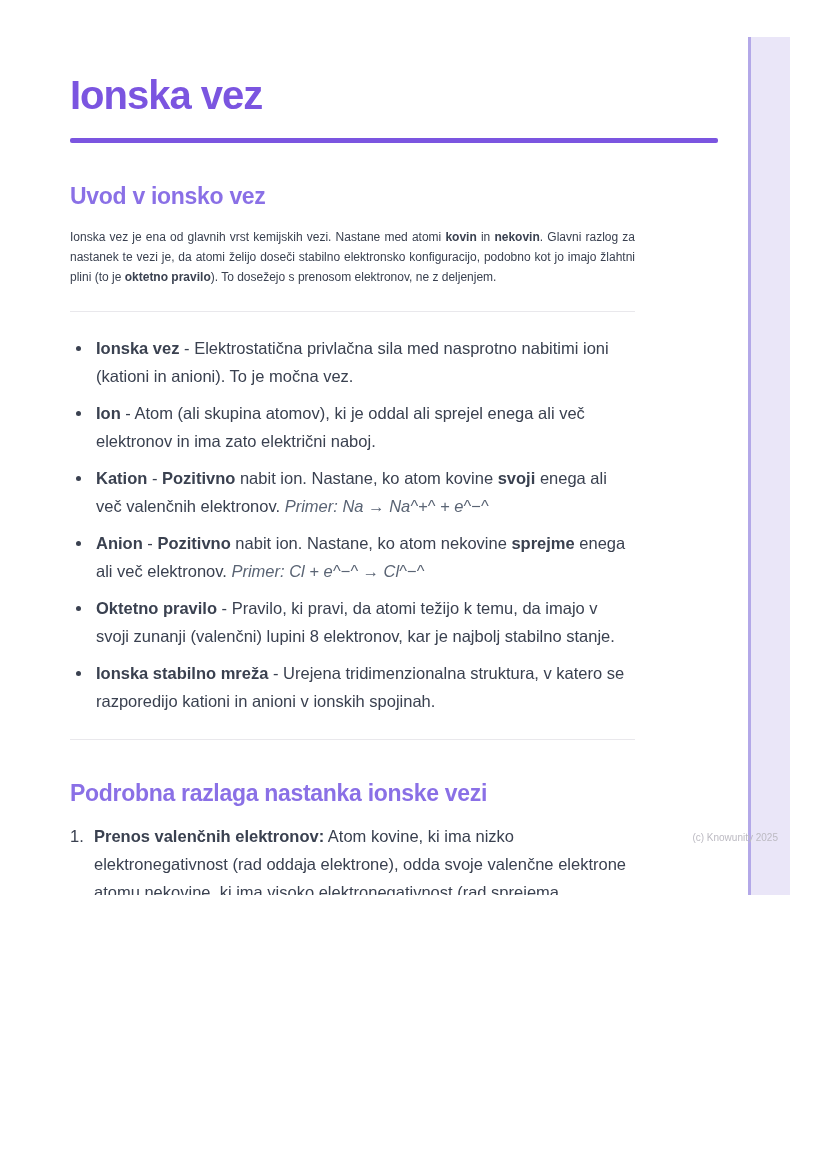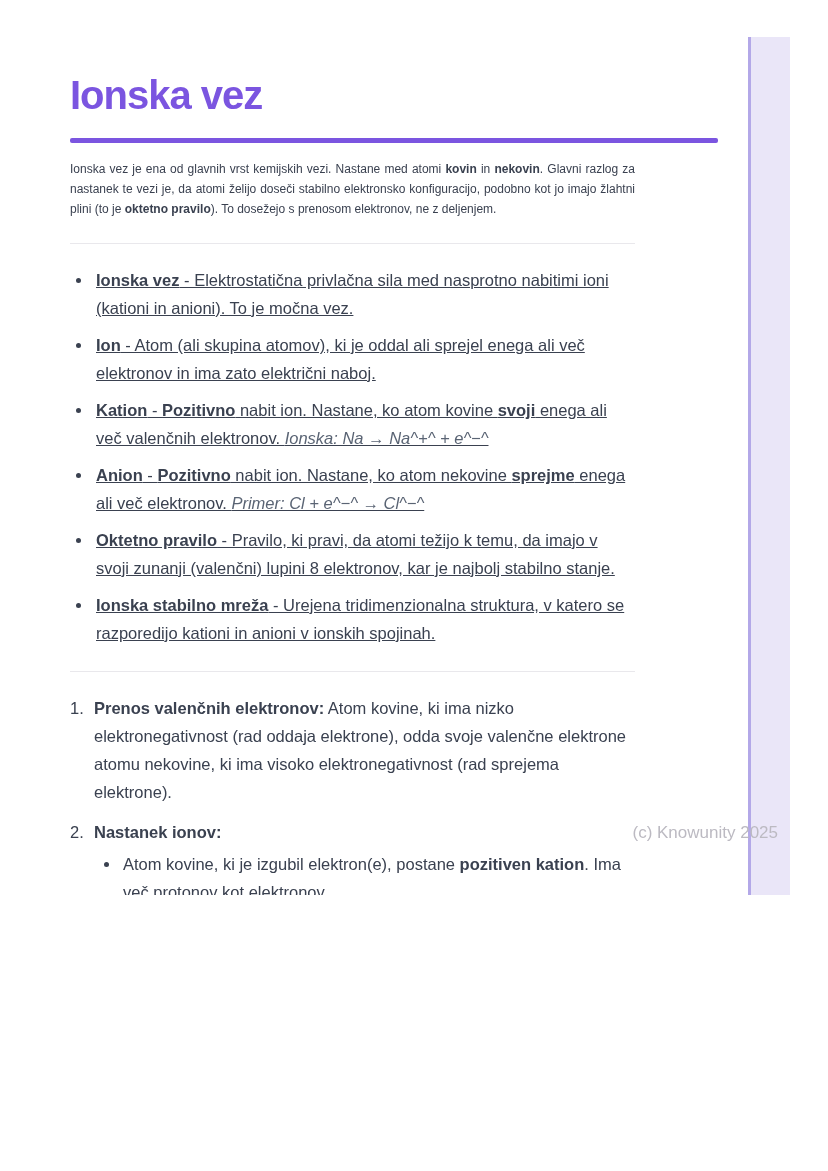--- a/index.html
+++ b/index.html
@@ -27,68 +27,70 @@
     color:var(--heading); width:565px; letter-spacing:-0.3px;
   }
   p.body{
     width:565px; margin:16px 0 0; font-size:12px; line-height:20px;
     color:var(--text); text-align:justify;
   }
   hr.divider{
     border:0; border-top:1px solid var(--divider); width:565px; margin:24px 0 22px;
   }
   ul.key-terms{
-    width:565px; margin:14px 0 0; padding-left:23px; list-style:disc;text-decoration:underline;
+    width:565px; margin:14px 0 0; padding-left:23px; list-style:disc;
   }
   ul.key-terms > li{
     font-size:16.5px; line-height:28px; margin-bottom:9px; padding-left:3px;
   }
   .b{font-weight:700;}
   .ex{font-style:italic; color:var(--muted);}
   ol.steps{width:565px; margin:14px 0 0; padding:0; list-style:none;}
   li.step{display:flex; margin-bottom:12px; font-size:16.5px; line-height:28px;}
   li.step .num{flex:none; width:24px;}
   li.step .stext{flex:1;}
   ul.sub{list-style:disc; margin:4px 0 0; padding-left:27px;}
   ul.sub > li{font-size:16.5px; line-height:28px; padding-left:2px;}
   .footer{
-    position:absolute; right:50px; bottom:52px; font-size:17px;
+    position:absolute; right:50px; bottom:52px; font-size:10px;
     color:var(--footer_text); z-index:2;
   }
 </style>
 </head>
 <body>
 
 <div class="page">
   <div class="accent-strip"></div>
 
   <div class="content">
     <h1>Ionska vez</h1>
     <div class="title-rule"></div>
 
     <section>
+      <h2>Uvod v ionsko vez</h2>
       <p class="body"><span>Ionska vez je ena od glavnih vrst kemijskih vezi. Nastane med atomi </span><span class="b">kovin</span><span> in </span><span class="b">nekovin</span><span>. Glavni razlog za nastanek te vezi je, da atomi želijo doseči stabilno elektronsko konfiguracijo, podobno kot jo imajo žlahtni plini (to je </span><span class="b">oktetno pravilo</span><span>). To dosežejo s prenosom elektronov, ne z deljenjem.</span></p>
     </section>
 
     <hr class="divider">
 
     <section>
       <ul class="key-terms">
           <li><span class="b">Ionska vez</span><span> - Elektrostatična privlačna sila med nasprotno nabitimi ioni (kationi in anioni). To je močna vez.</span></li>
           <li><span class="b">Ion</span><span> - Atom (ali skupina atomov), ki je oddal ali sprejel enega ali več elektronov in ima zato električni naboj.</span></li>
-          <li><span class="b">Kation</span><span> - </span><span class="b">Pozitivno</span><span> nabit ion. Nastane, ko atom kovine </span><span class="b">svoji</span><span> enega ali več valenčnih elektronov. </span><span class="ex">Ionska: Na → Na^+^ + e^−^</span></li>
+          <li><span class="b">Kation</span><span> - </span><span class="b">Pozitivno</span><span> nabit ion. Nastane, ko atom kovine </span><span class="b">svoji</span><span> enega ali več valenčnih elektronov. </span><span class="ex">Primer: Na → Na^+^ + e^−^</span></li>
           <li><span class="b">Anion</span><span> - </span><span class="b">Pozitivno</span><span> nabit ion. Nastane, ko atom nekovine </span><span class="b">sprejme</span><span> enega ali več elektronov. </span><span class="ex">Primer: Cl + e^−^ → Cl^−^</span></li>
           <li><span class="b">Oktetno pravilo</span><span> - Pravilo, ki pravi, da atomi težijo k temu, da imajo v svoji zunanji (valenčni) lupini 8 elektronov, kar je najbolj stabilno stanje.</span></li>
           <li><span class="b">Ionska stabilno mreža</span><span> - Urejena tridimenzionalna struktura, v katero se razporedijo kationi in anioni v ionskih spojinah.</span></li>
         </ul>
     </section>
 
     <hr class="divider">
 
     <section>
+      <h2>Podrobna razlaga nastanka ionske vezi</h2>
       <ol class="steps">
           <li class="step">
             <span class="num">1.</span>
             <div class="stext"><span class="b">Prenos valenčnih elektronov:</span><span> Atom kovine, ki ima nizko elektronegativnost (rad oddaja elektrone), odda svoje valenčne elektrone atomu nekovine, ki ima visoko elektronegativnost (rad sprejema elektrone).</span></div>
           </li>
           <li class="step">
             <span class="num">2.</span>
             <div class="stext"><span class="b">Nastanek ionov:</span><ul class="sub">
                 <li><span>Atom kovine, ki je izgubil elektron(e), postane </span><span class="b">pozitiven kation</span><span>. Ima več protonov kot elektronov.</span></li>
               </ul></div>

